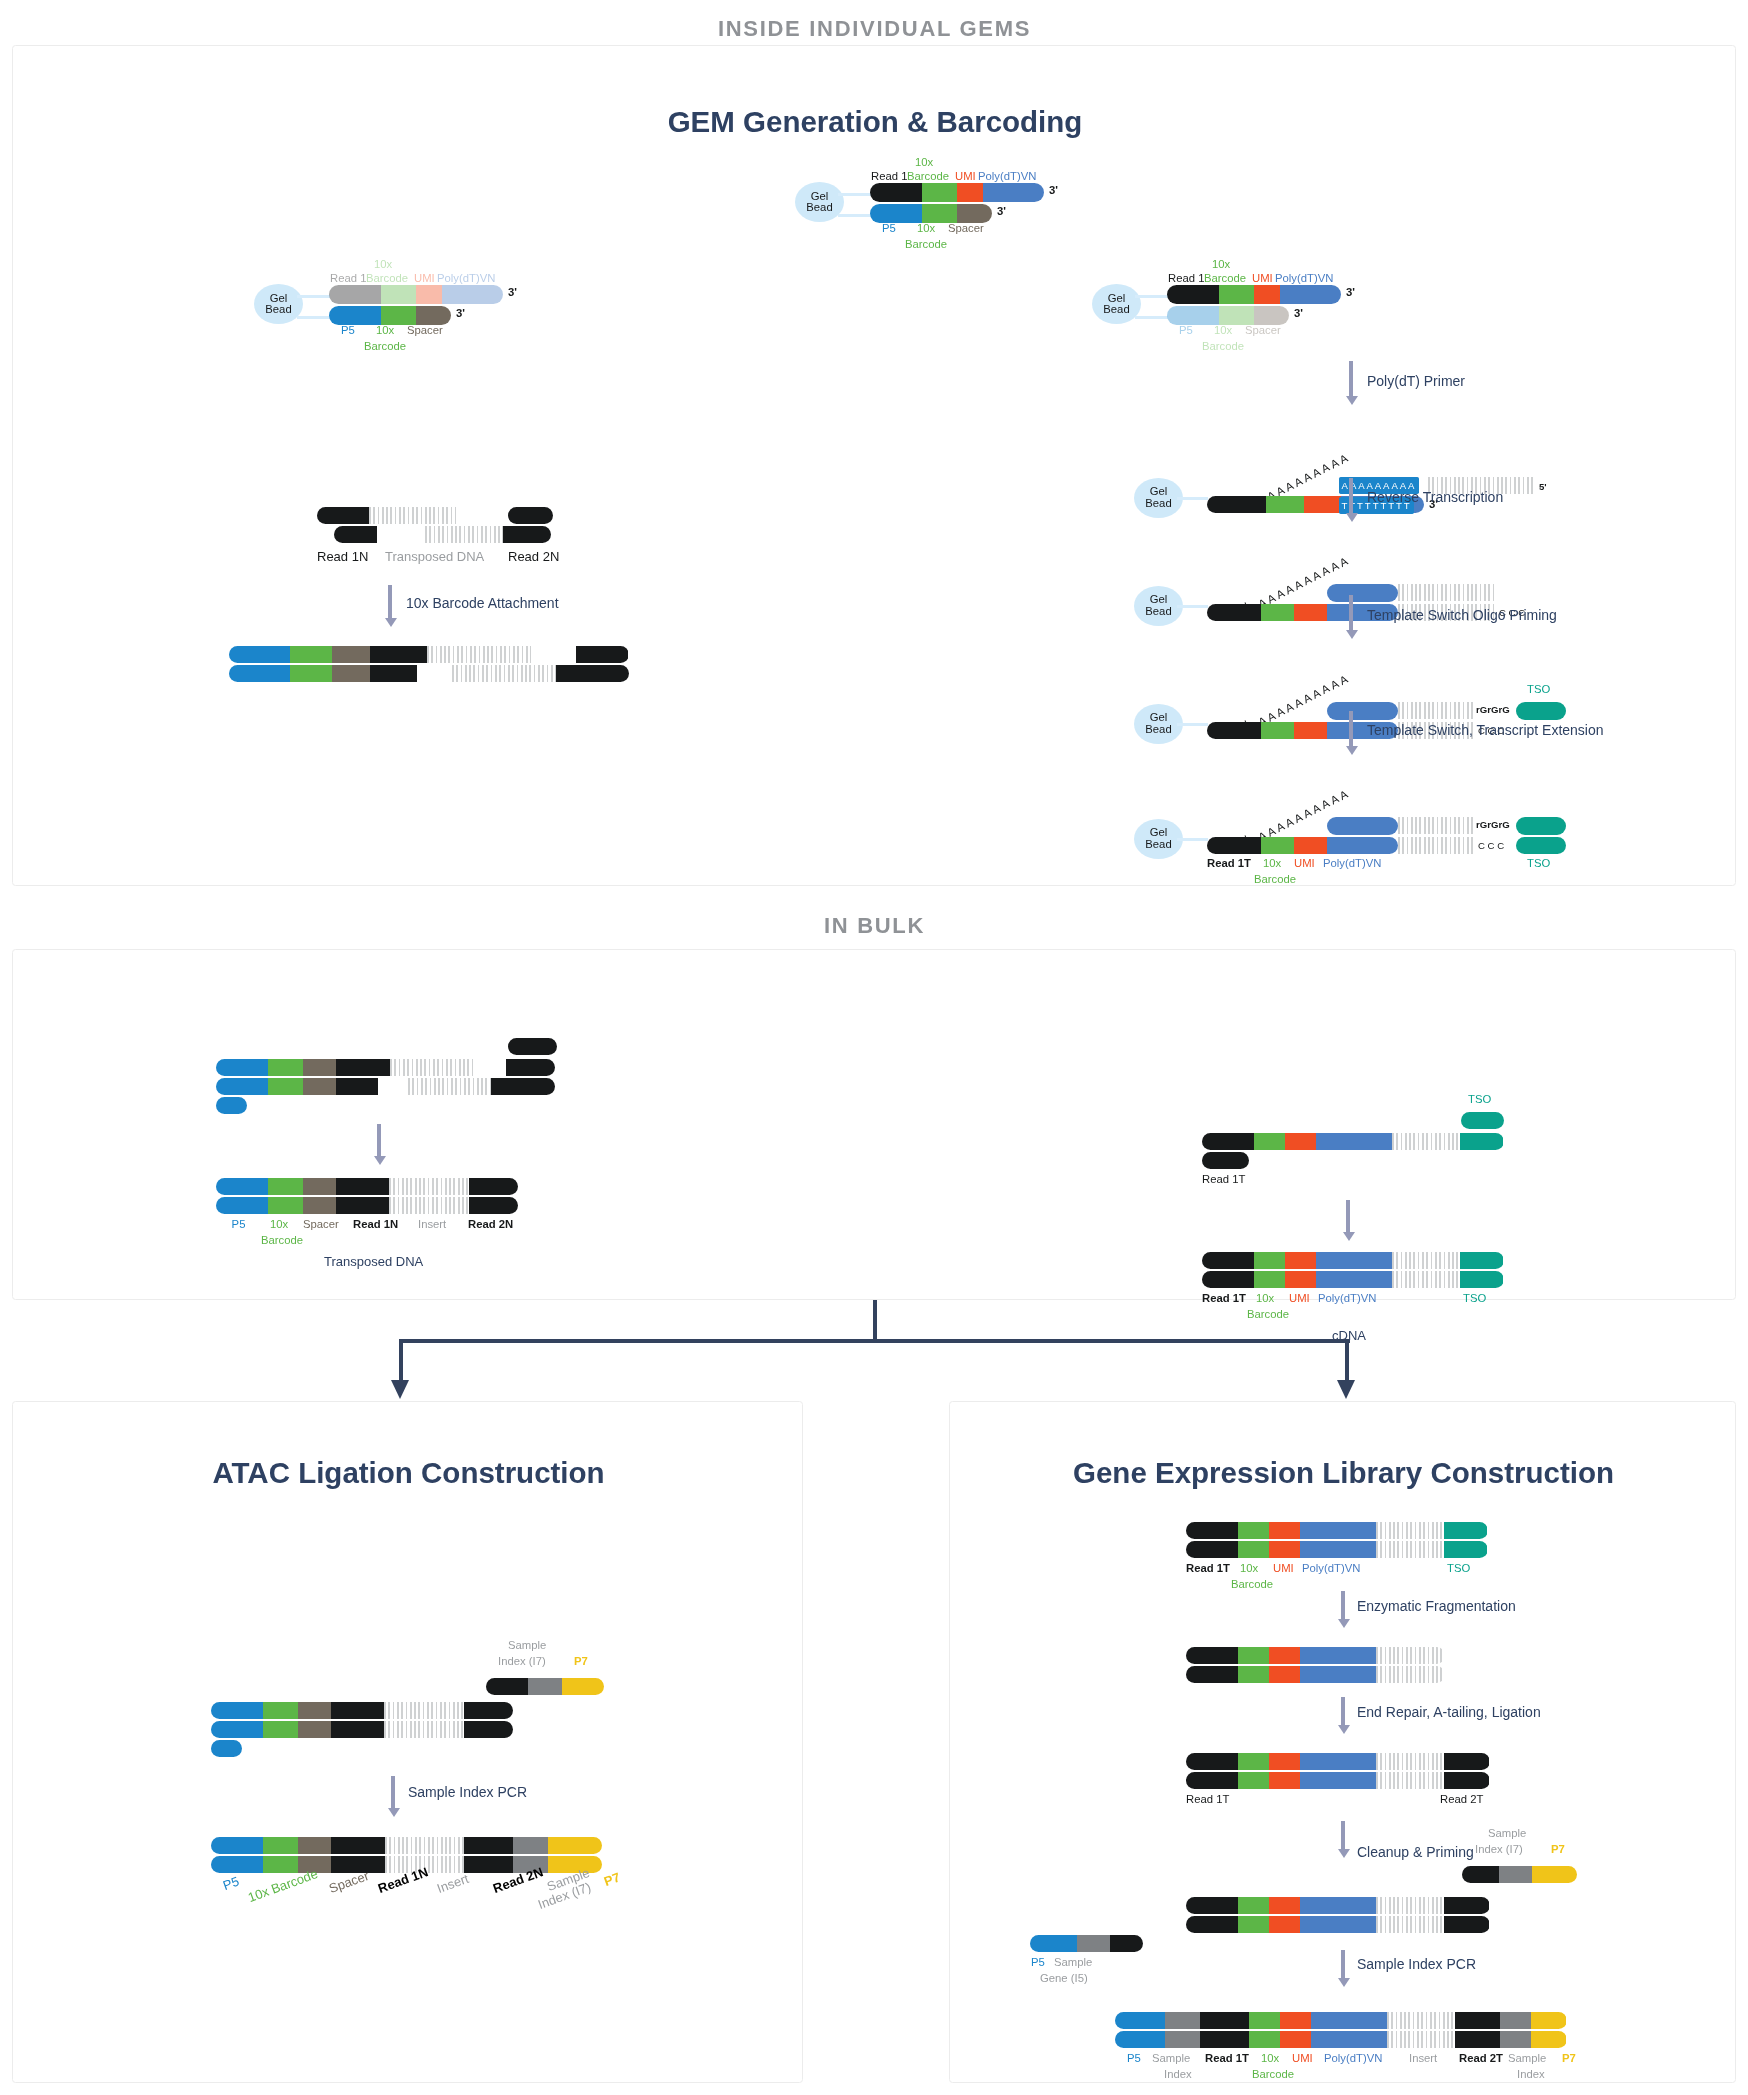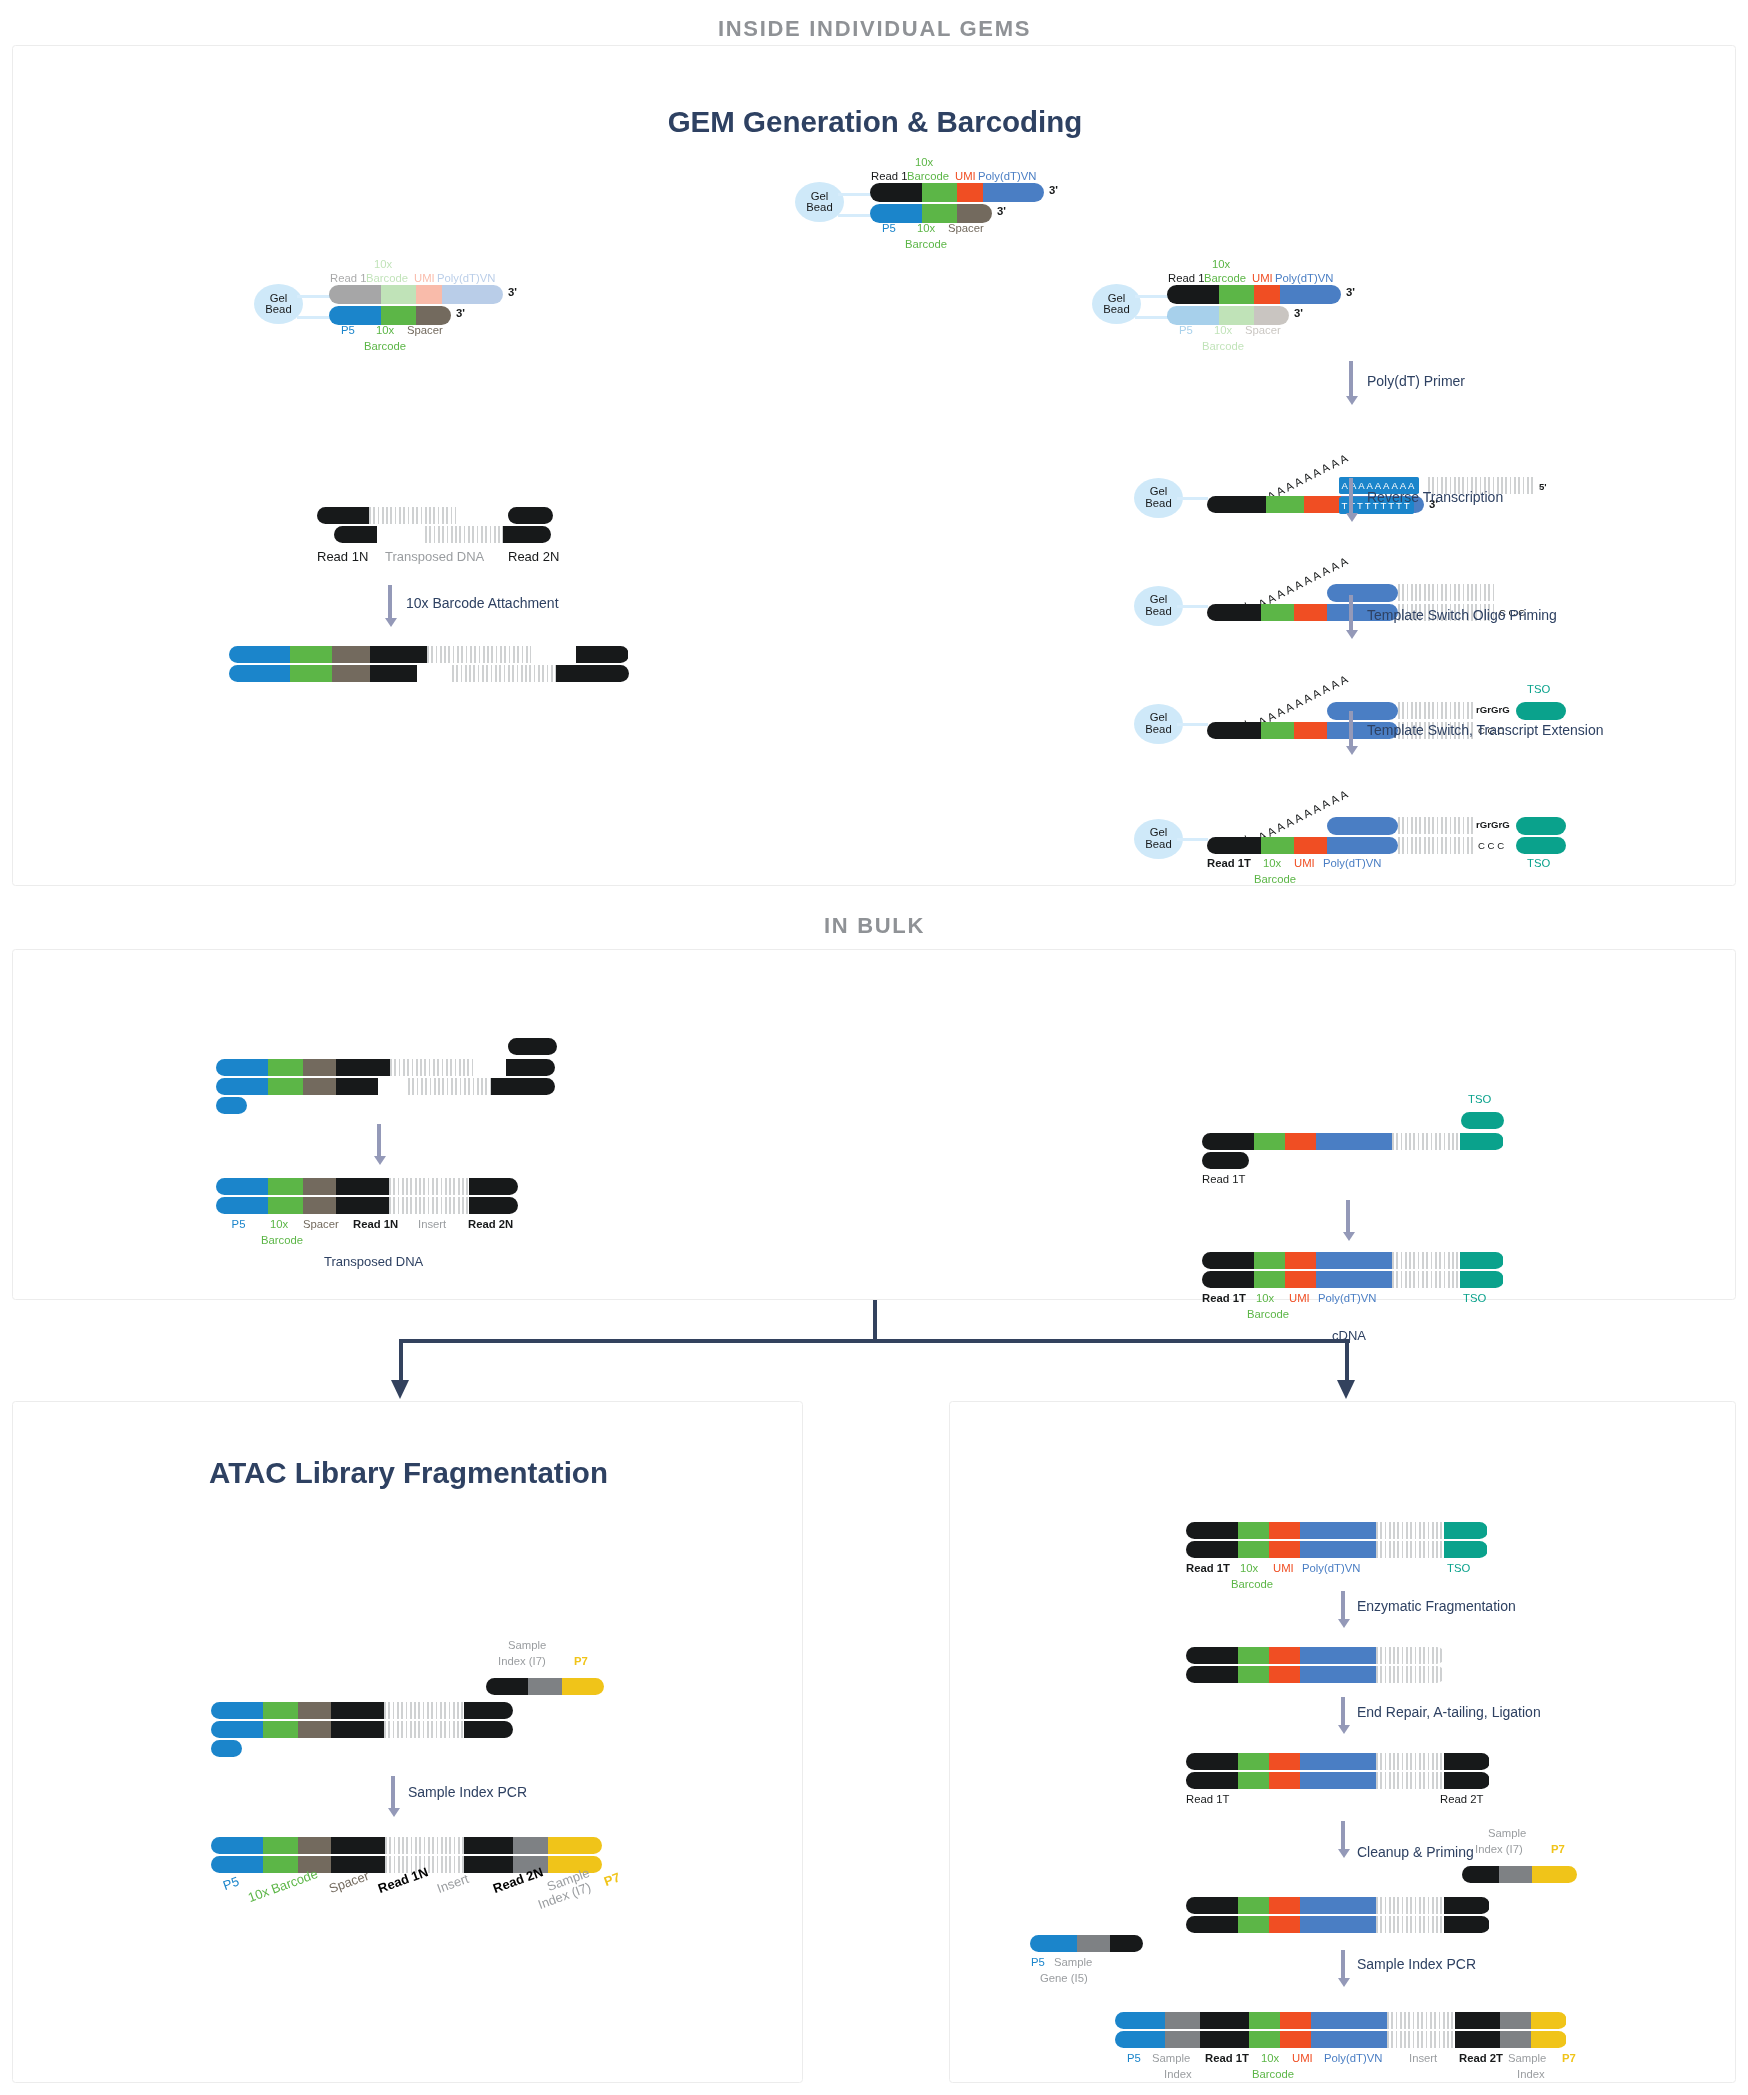--- a/index.html
+++ b/index.html
@@ -529,21 +529,21 @@
 </div>
 
 <div class="conn" style="left:873px;top:1300px;width:3.5px;height:42px;"></div>
 <div class="conn" style="left:399px;top:1339px;width:951px;height:4.3px;"></div>
 <div class="conn" style="left:399px;top:1339px;width:4.3px;height:45px;"></div>
 <div class="conn" style="left:1345px;top:1339px;width:4.3px;height:45px;"></div>
 <div class="connarrow" style="left:391px;top:1380px;"></div>
 <div class="connarrow" style="left:1337px;top:1380px;"></div>
 
 <div class="panel" style="left:12px;top:1401px;width:791px;height:682px;">
-  <div class="panel-title" style="position:absolute;left:0;top:54px;width:791px;">ATAC Library Fragmentation</div>
+  <div class="panel-title" style="position:absolute;left:0;top:54px;width:791px;">ATAC Ligation Construction</div>
 
   <div style="position:absolute;left:198px;top:300px;">
     <div class="bar thin" style="left:275px;top:-24px;width:118px;">
       <div class="seg c-black" style="width:42px;"></div>
       <div class="seg c-gray" style="width:35px;"></div>
       <div class="seg c-yellow" style="width:42px;"></div>
     </div>
     <div class="lab sm t-gray" style="left:297px;top:-63px;">Sample</div>
     <div class="lab sm t-gray" style="left:287px;top:-47px;">Index (I7)</div>
     <div class="lab sm t-yellow bold" style="left:363px;top:-47px;">P7</div>
@@ -603,20 +603,21 @@
     <div class="rot bold" style="left:165px;top:45px;">Read 1N</div>
     <div class="rot t-gray" style="left:224px;top:45px;">Insert</div>
     <div class="rot bold" style="left:280px;top:45px;">Read 2N</div>
     <div class="rot t-gray" style="left:334px;top:43px;">Sample</div>
     <div class="rot t-gray" style="left:325px;top:61px;">Index (I7)</div>
     <div class="rot t-yellow bold" style="left:391px;top:38px;">P7</div>
   </div>
 </div>
 
 <div class="panel" style="left:949px;top:1401px;width:787px;height:682px;">
+  <div class="panel-title" style="position:absolute;left:0;top:54px;width:787px;">Gene Expression Library Construction</div>
 
   <div style="position:absolute;left:236px;top:120px;">
     <div class="bar thin" style="left:0;top:0;width:302px;">
       <div class="seg c-black" style="width:52px;"></div>
       <div class="seg c-green" style="width:31px;"></div>
       <div class="seg c-orange" style="width:31px;"></div>
       <div class="seg c-blue" style="width:76px;"></div>
       <div class="hatch" style="width:68px;"></div>
       <div class="seg c-teal" style="width:43px;"></div>
     </div>

